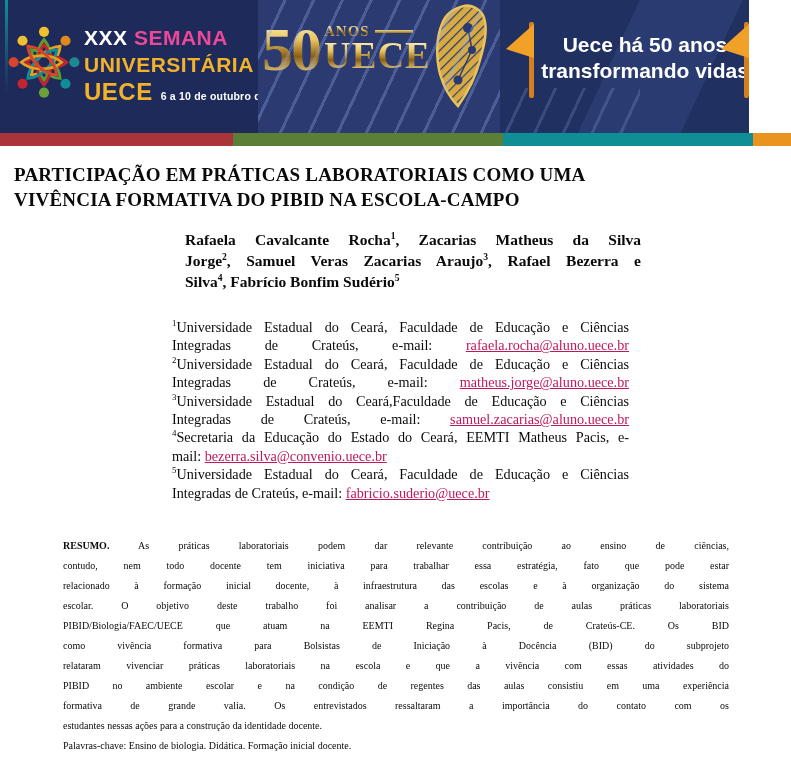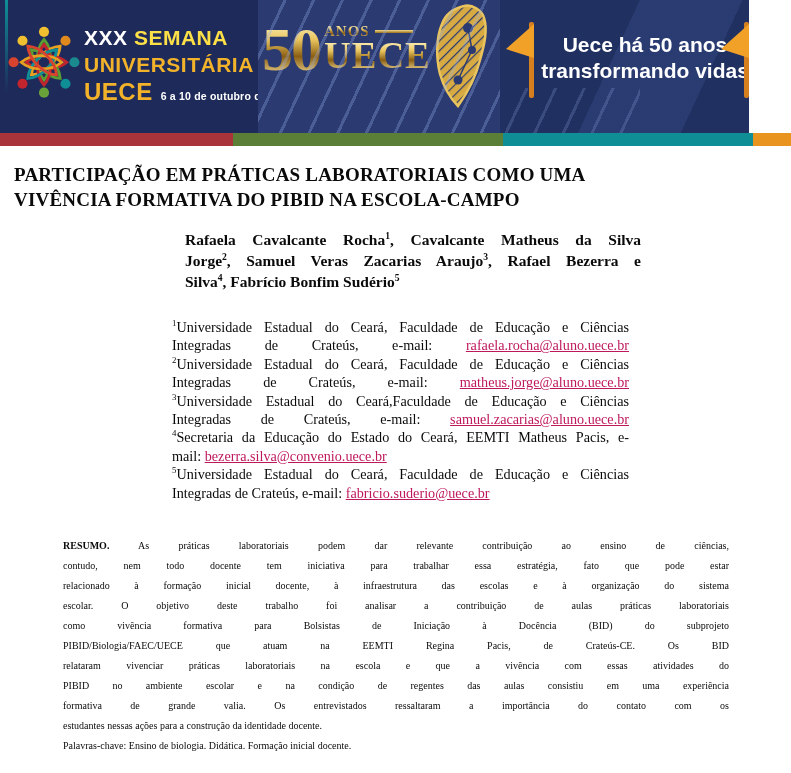--- a/index.html
+++ b/index.html
@@ -30,21 +30,21 @@
   .hdr-right::after{
     content:""; position:absolute; left:0; bottom:0; width:140px; height:45px;
     background:repeating-linear-gradient(115deg, transparent 0 23px, rgba(150,175,235,0.22) 23px 26px);
   }
 
   .mandala { position:absolute; left:6px; top:6px; }
 
   .event-text { position:absolute; left:84px; top:24px; font-family:"Liberation Sans", sans-serif; line-height:27px; white-space:nowrap; }
   .event-line1 { font-size:21px; font-weight:800; letter-spacing:0.5px; }
   .ev-white { color:#ffffff; }
-  .ev-yellow { color:#fde047; }
+  .ev-yellow { color:#ec4899; }
   .event-line2 { font-size:21px; font-weight:800; color:#f2b32a; letter-spacing:0.5px; }
   .event-line3 { font-size:24px; font-weight:800; color:#f2b32a; letter-spacing:0.5px; display:flex; align-items:baseline; gap:8px; }
   .event-date { font-size:10.5px; font-weight:700; color:#ffffff; letter-spacing:0.2px; }
 
   .fifty-wrap { position:absolute; left:4px; top:18px; display:flex; align-items:flex-start; }
   .gold-text {
     background:linear-gradient(180deg,#fdf3c0 5%,#e9c45e 35%,#8a5f14 62%,#f3dc95 95%);
     -webkit-background-clip:text; background-clip:text; color:transparent;
     font-family:"Liberation Serif", serif; font-weight:700;
   }
@@ -200,21 +200,21 @@
       <span class="st-orange"></span>
     </div>
   </div>
 
   <div class="doc-title">
       <div class="tline"><span>PARTICIPAÇÃO EM PRÁTICAS LABORATORIAIS COMO UMA</span></div>
       <div class="tline"><span>VIVÊNCIA FORMATIVA DO PIBID NA ESCOLA-CAMPO</span></div>
     </div>
 
   <div class="authors">
-      <div class="tline jline"><span>Rafaela Cavalcante Rocha</span><sup>1</sup><span>, Cavalcante Matheus da Silva</span></div>
+      <div class="tline jline"><span>Rafaela Cavalcante Rocha</span><sup>1</sup><span>, Zacarias Matheus da Silva</span></div>
       <div class="tline jline"><span>Jorge</span><sup>2</sup><span>, Samuel Veras Zacarias Araujo</span><sup>3</sup><span>, Rafael Bezerra e</span></div>
       <div class="tline"><span>Silva</span><sup>4</sup><span>, Fabrício Bonfim Sudério</span><sup>5</sup></div>
     </div>
 
   <div class="affils">
       <div class="tline jline"><sup>1</sup><span>Universidade Estadual do Ceará, Faculdade de Educação e Ciências</span></div>
       <div class="tline jline"><span>Integradas de Crateús, e-mail: </span><a class="email" href="#">rafaela.rocha@aluno.uece.br</a></div>
       <div class="tline jline"><sup>2</sup><span>Universidade Estadual do Ceará, Faculdade de Educação e Ciências</span></div>
       <div class="tline jline"><span>Integradas de Crateús, e-mail: </span><a class="email" href="#">matheus.jorge@aluno.uece.br</a></div>
       <div class="tline jline"><sup>3</sup><span>Universidade Estadual do Ceará,Faculdade de Educação e Ciências</span></div>
@@ -223,22 +223,22 @@
       <div class="tline"><span>mail: </span><a class="email" href="#">bezerra.silva@convenio.uece.br</a></div>
       <div class="tline jline"><sup>5</sup><span>Universidade Estadual do Ceará, Faculdade de Educação e Ciências</span></div>
       <div class="tline"><span>Integradas de Crateús, e-mail: </span><a class="email" href="#">fabricio.suderio@uece.br</a></div>
     </div>
 
   <div class="resumo">
       <div class="tline jline"><b>RESUMO.</b><span> As práticas laboratoriais podem dar relevante contribuição ao ensino de ciências,</span></div>
       <div class="tline jline"><span>contudo, nem todo docente tem iniciativa para trabalhar essa estratégia, fato que pode estar</span></div>
       <div class="tline jline"><span>relacionado à formação inicial docente, à infraestrutura das escolas e à organização do sistema</span></div>
       <div class="tline jline"><span>escolar. O objetivo deste trabalho foi analisar a contribuição de aulas práticas laboratoriais</span></div>
+      <div class="tline jline"><span>PIBID/Biologia/FAEC/UECE que atuam na EEMTI Regina Pacis, de Crateús-CE. Os BID</span></div>
       <div class="tline jline"><span>como vivência formativa para Bolsistas de Iniciação à Docência (BID) do subprojeto</span></div>
-      <div class="tline jline"><span>PIBID/Biologia/FAEC/UECE que atuam na EEMTI Regina Pacis, de Crateús-CE. Os BID</span></div>
       <div class="tline jline"><span>relataram vivenciar práticas laboratoriais na escola e que a vivência com essas atividades do</span></div>
       <div class="tline jline"><span>PIBID no ambiente escolar e na condição de regentes das aulas consistiu em uma experiência</span></div>
       <div class="tline jline"><span>formativa de grande valia. Os entrevistados ressaltaram a importância do contato com os</span></div>
       <div class="tline"><span>estudantes nessas ações para a construção da identidade docente.</span></div>
       <div class="tline"><span>Palavras-chave: Ensino de biologia. Didática. Formação inicial docente.</span></div>
     </div>
 
 </div>
 
 </body></html>

